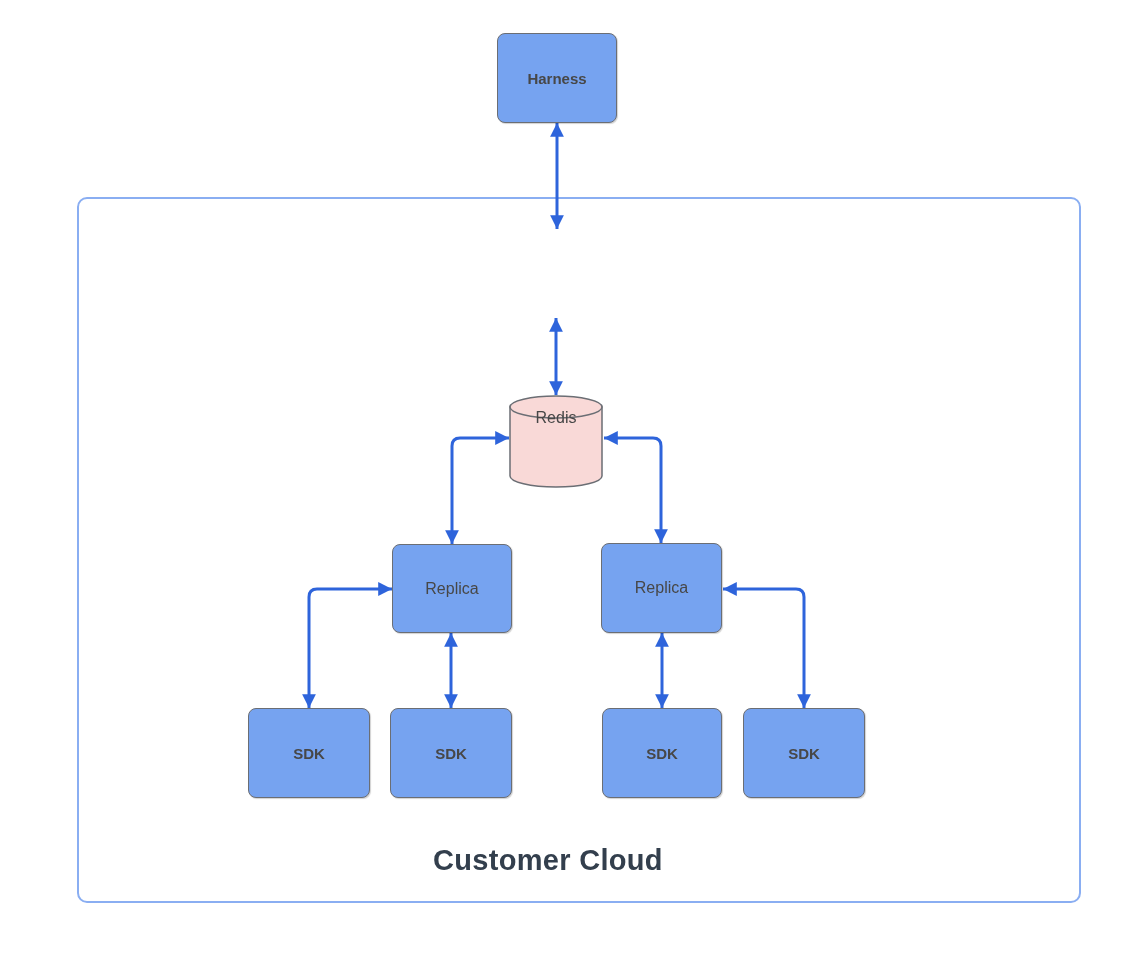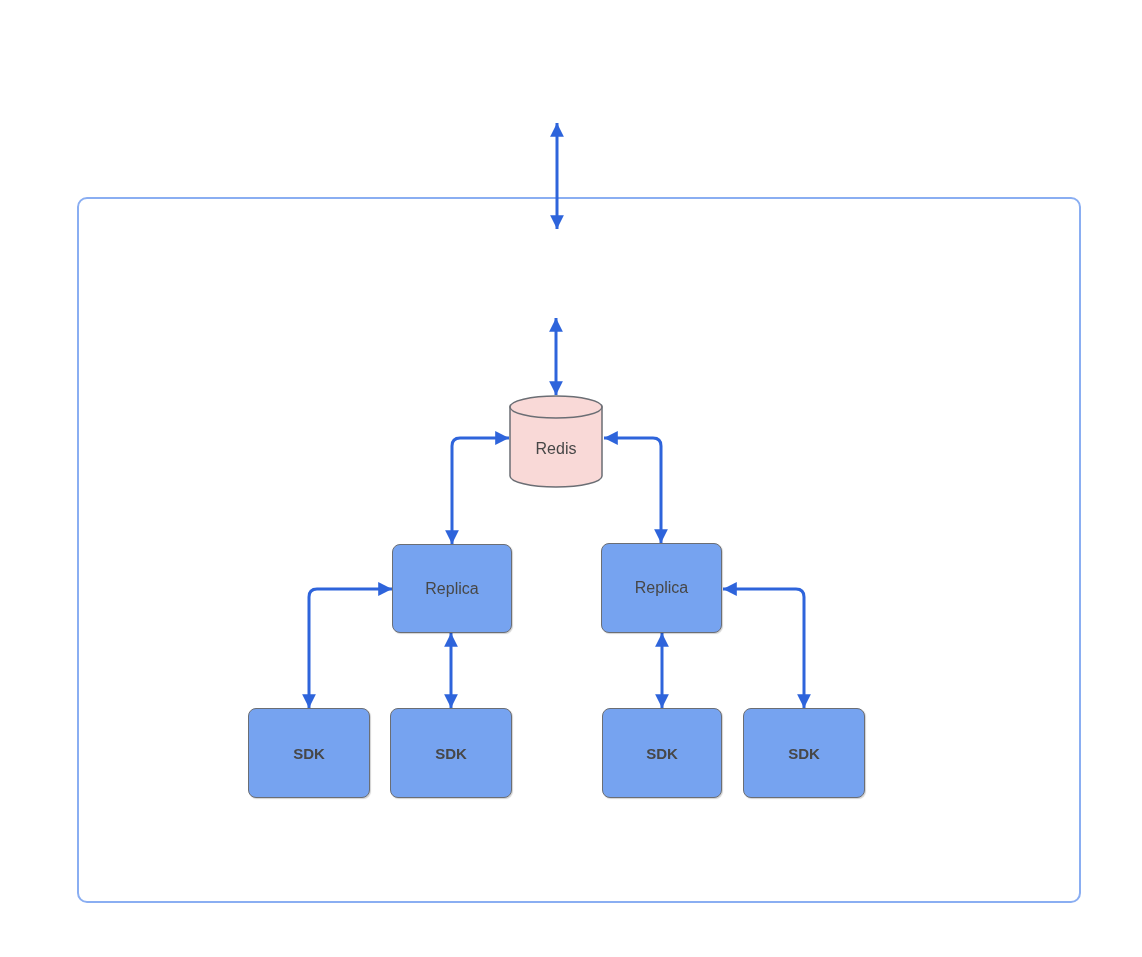--- a/index.html
+++ b/index.html
@@ -57,21 +57,21 @@
   .node.bold{font-weight:700;font-size:15px;}
   .cyl-wrap{
     position:absolute;
     left:509px;top:395px;
     width:94px;height:94px;
   }
   .cyl-wrap .cyl-body{fill:var(--redis-fill);stroke:var(--node-border);stroke-width:1.5;}
   .cyl-wrap .cyl-top{fill:var(--redis-fill);stroke:var(--node-border);stroke-width:1.5;}
   .cyl-label{
     position:absolute;left:0;top:14px;right:0;bottom:0;
-    display:flex;align-items:center;justify-content:center;
+    display:flex;justify-content:center;
     color:var(--label);font-size:16px;
   }
   .title{
     position:absolute;
     left:348px;top:844px;width:400px;
     text-align:center;
     font-size:29px;
     font-weight:700;
     color:var(--title);
     letter-spacing:0.3px;
@@ -93,20 +93,23 @@
     <path class="edge" d="M 557 123 L 557 229" marker-start="url(#arrow)" marker-end="url(#arrow)"></path>
     <path class="edge" d="M 556 318 L 556 395" marker-start="url(#arrow)" marker-end="url(#arrow)"></path>
     <path class="edge" d="M 452 544 L 452 446 Q 452 438 460 438 L 509 438" marker-start="url(#arrow)" marker-end="url(#arrow)"></path>
     <path class="edge" d="M 661 543 L 661 446 Q 661 438 653 438 L 604 438" marker-start="url(#arrow)" marker-end="url(#arrow)"></path>
     <path class="edge" d="M 309 708 L 309 597 Q 309 589 317 589 L 392 589" marker-start="url(#arrow)" marker-end="url(#arrow)"></path>
     <path class="edge" d="M 451 633 L 451 708" marker-start="url(#arrow)" marker-end="url(#arrow)"></path>
     <path class="edge" d="M 662 633 L 662 708" marker-start="url(#arrow)" marker-end="url(#arrow)"></path>
     <path class="edge" d="M 804 708 L 804 597 Q 804 589 796 589 L 723 589" marker-start="url(#arrow)" marker-end="url(#arrow)"></path>
   </svg>
 
+  <div class="node bold" style="left:497px;top:33px;width:120px;height:90px;">
+    <span>Harness</span>
+  </div>
 
 
   <div class="cyl-wrap">
     <svg width="94" height="94" viewBox="0 0 94 94">
       <path class="cyl-body" d="M 1 12 L 1 81 A 46 11 0 0 0 93 81 L 93 12 Z"></path>
       <ellipse class="cyl-top" cx="47" cy="12" rx="46" ry="11"></ellipse>
     </svg>
     <div class="cyl-label">
       <span>Redis</span>
     </div>
@@ -129,14 +132,15 @@
   </div>
 
   <div class="node bold" style="left:602px;top:708px;width:120px;height:90px;">
     <span>SDK</span>
   </div>
 
   <div class="node bold" style="left:743px;top:708px;width:122px;height:90px;">
     <span>SDK</span>
   </div>
 
+  <div class="title">Customer Cloud</div>
 
 </div>
 
 </body></html>

